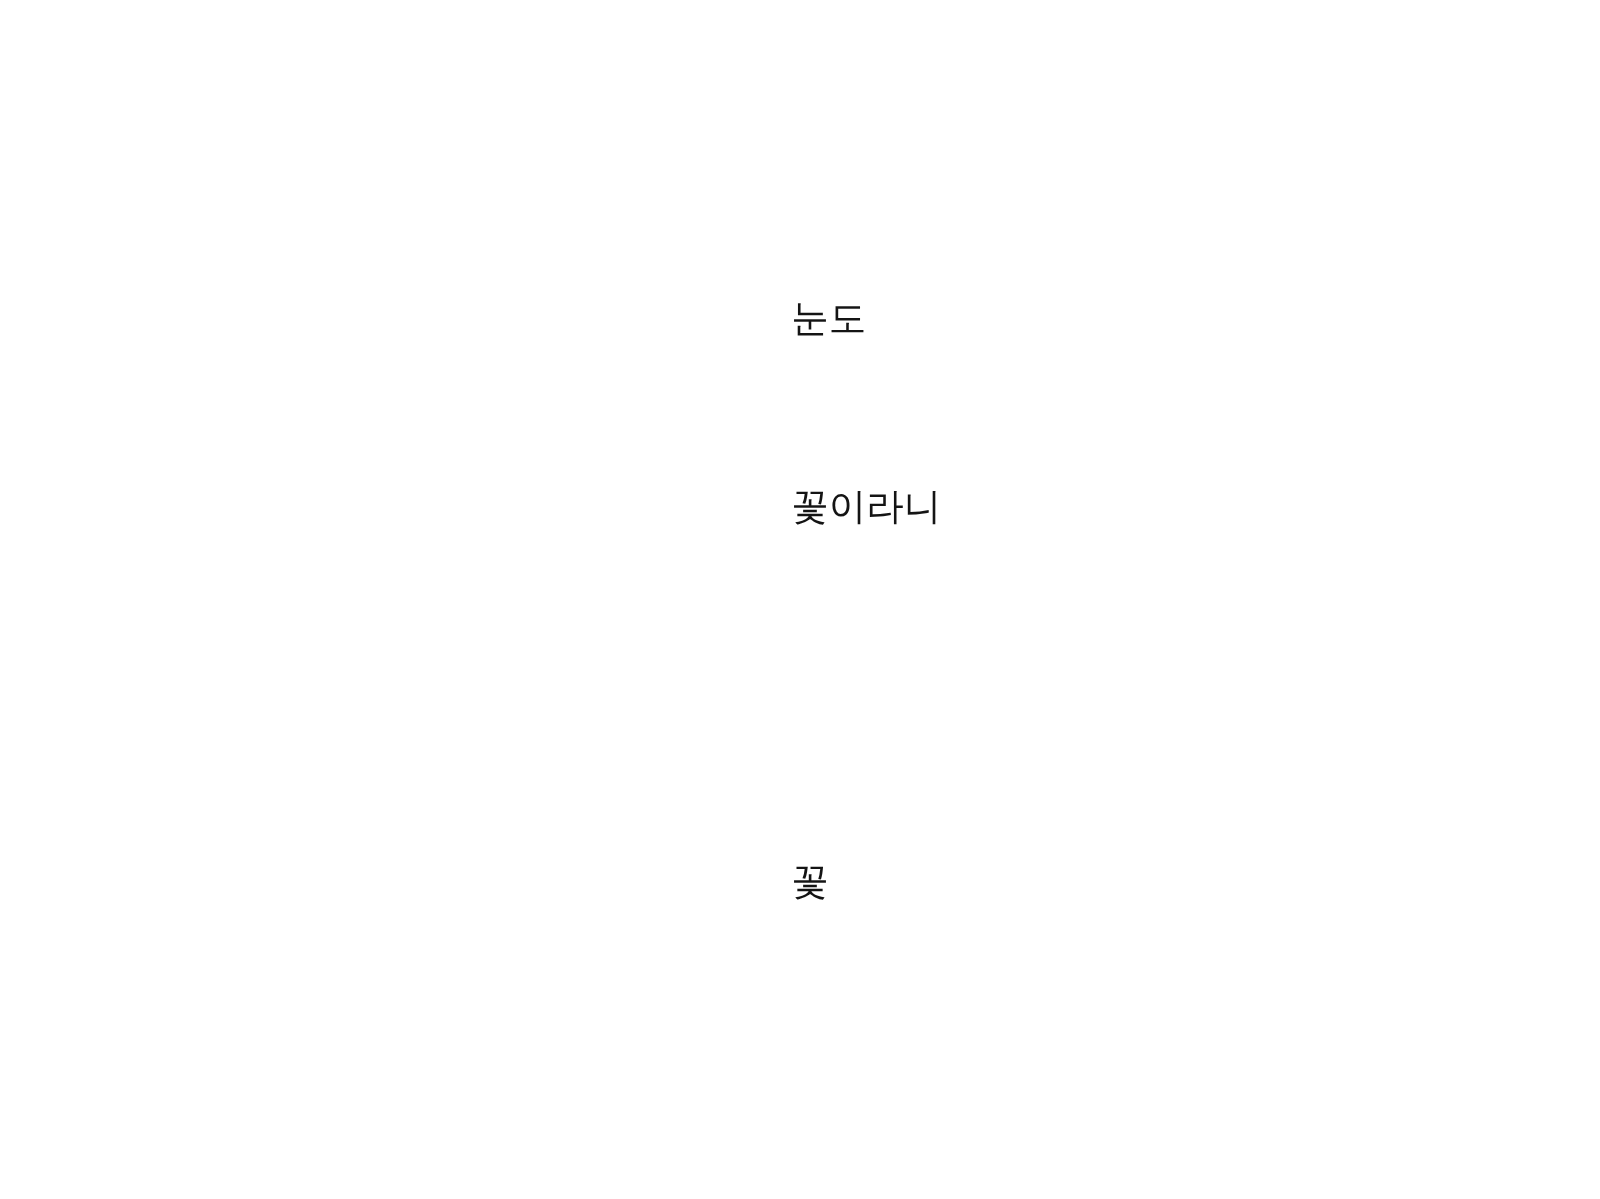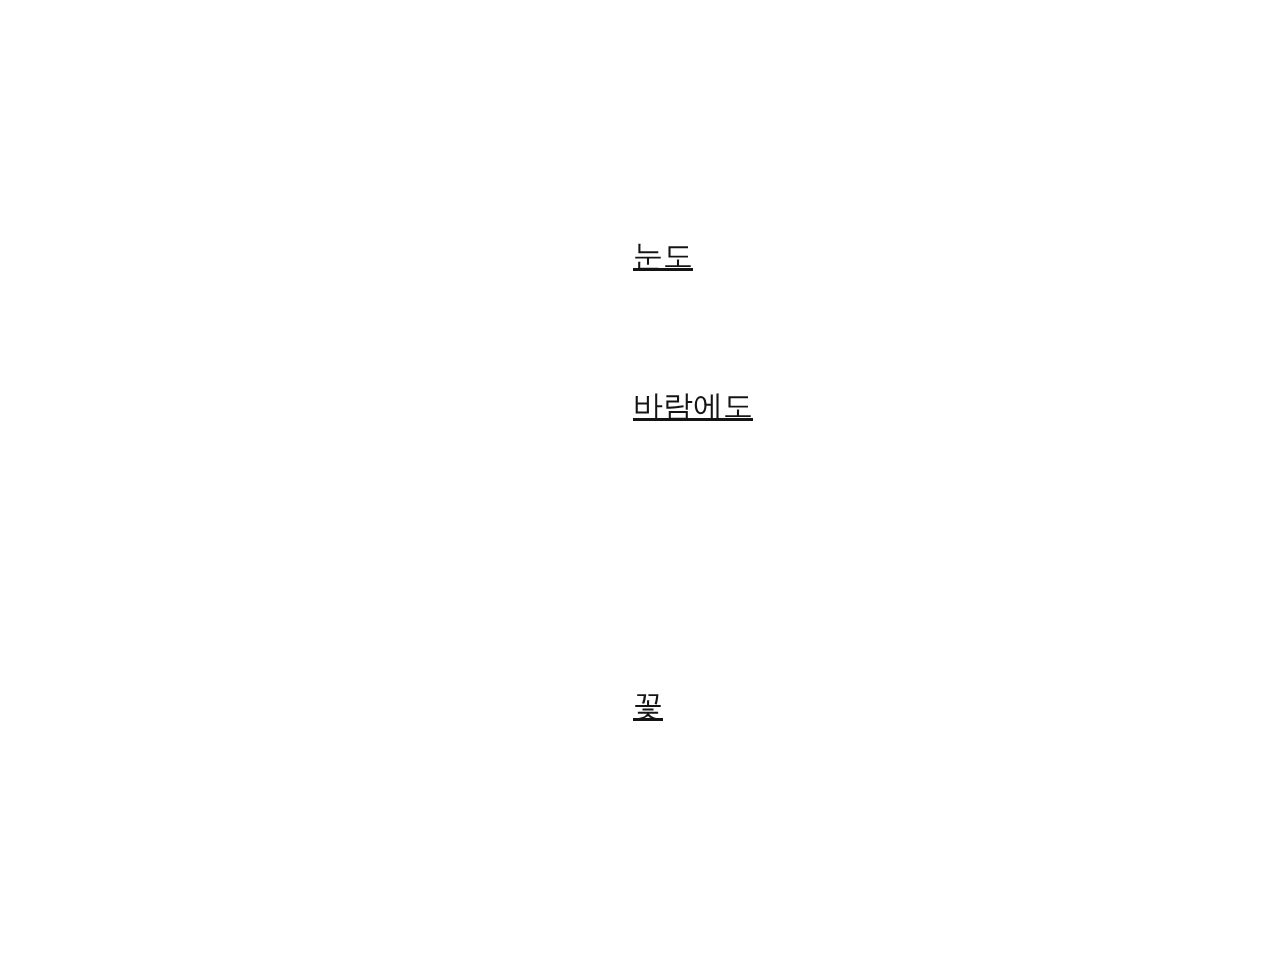--- a/index.html
+++ b/index.html
@@ -19,33 +19,32 @@
     top: 131px;
     font-family: "Liberation Serif", "DejaVu Serif", serif;
     font-size: 30px;
     line-height: 50px;
     color: #141414;
     white-space: pre;
     font-weight: 400;
   }
   .line {
     height: 50px;
-    text-decoration: underline;
   }
   .line.blank {
     
   }
 </style>
 </head>
 <body style="background: rgb(255, 255, 255);">
 
 <div class="page">
   <div class="poem-block" style="color: rgb(20, 20, 20);">
     <div class="line">눈도</div>
-    <div class="line">바람에도</div>
+    <div class="line">꽃이라니</div>
     <div class="line blank"></div>
     <div class="line">꽃</div>
     
     
     
     
     
     
     
     

